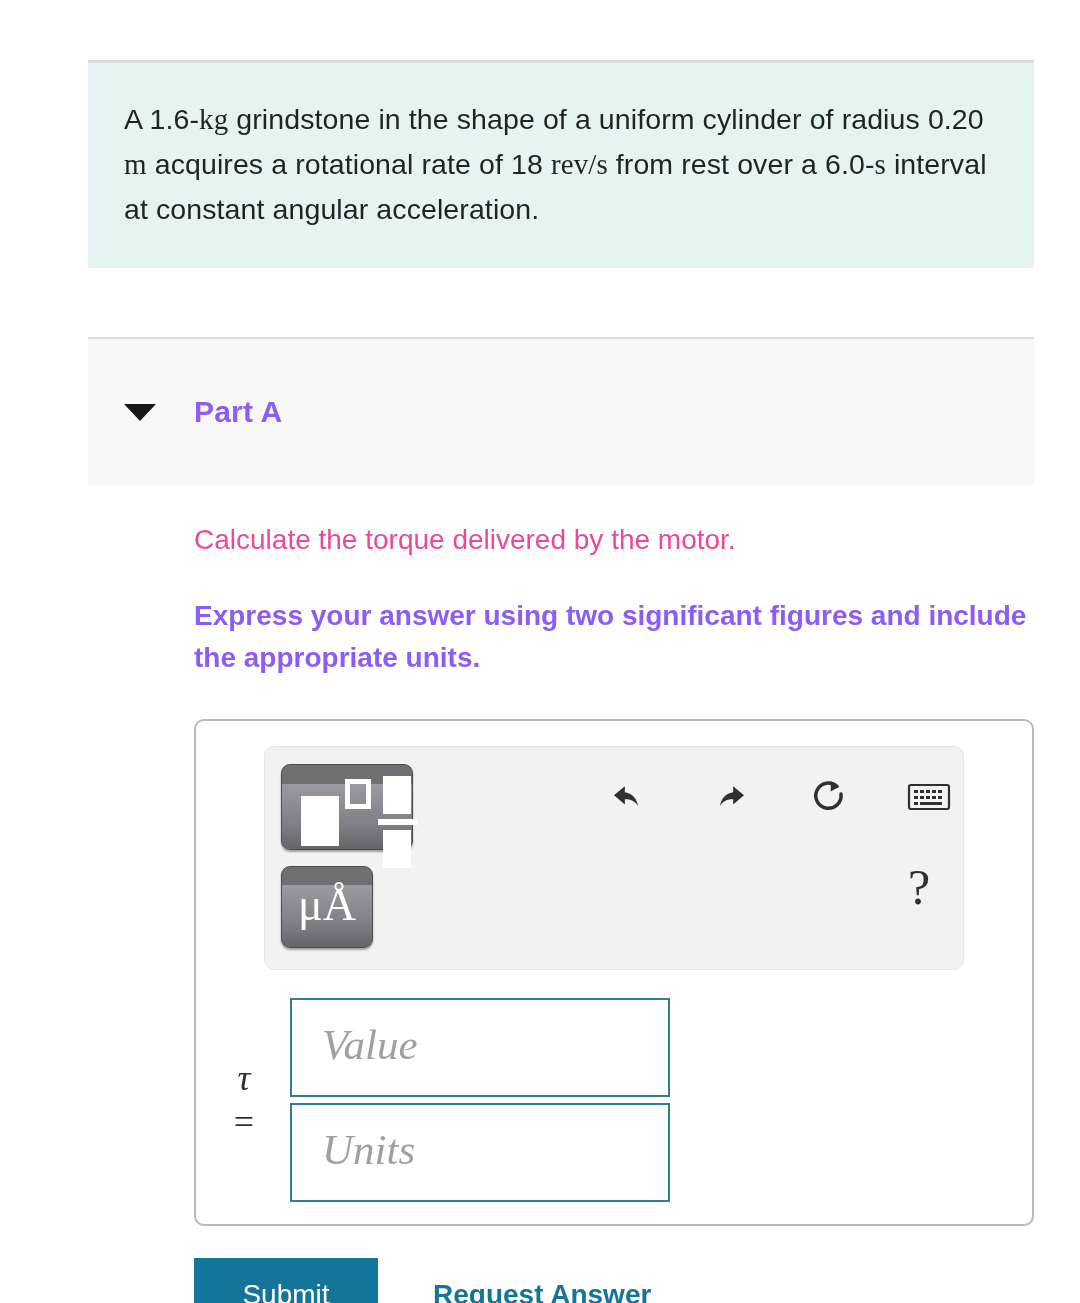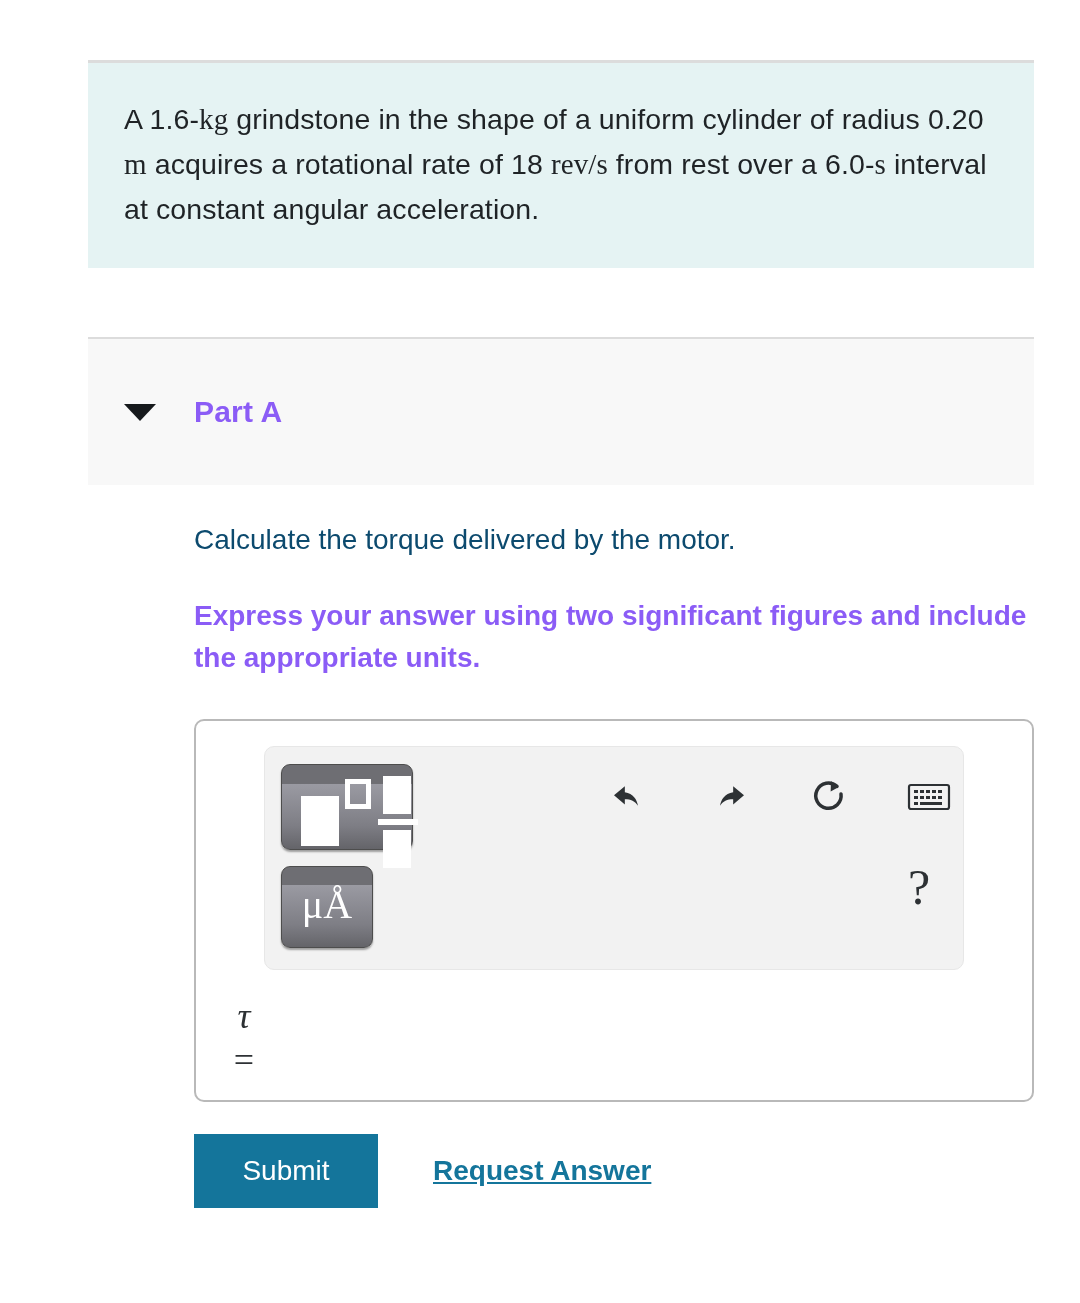--- a/index.html
+++ b/index.html
@@ -93,21 +93,21 @@
   }
 
   
   .part-body {
     padding-left: 106px;
     padding-top: 34px;
   }
   .prompt {
     font-size: 28px;
     line-height: 42px;
-    color: #0c4a6e;
+    color: #ec4899;
   }
   .instruction {
     margin-top: 34px;
     font-size: 28px;
     font-weight: bold;
     line-height: 42px;
     color: #8b5cf6;
     max-width: 845px;
   }
 
@@ -152,21 +152,21 @@
   .tmpl-base   { left: 19px; top: 31px; width: 38px; height: 50px; }
   .tmpl-sup    { left: 63px; top: 14px; width: 26px; height: 30px; background: transparent; border: 5px solid #ffffff; }
   .tmpl-num    { left: 101px; top: 11px; width: 28px; height: 38px; }
   .tmpl-bar    { left: 96px; top: 54px; width: 40px; height: 6px; }
   .tmpl-den    { left: 101px; top: 65px; width: 28px; height: 38px; }
   .units-glyph {
     position: absolute; inset: 0;
     display: flex; align-items: center; justify-content: center;
     color: #ffffff;
     font-family: "Liberation Serif", serif;
-    font-size: 40px;
+    font-size: 46px;
     line-height: 1;
     padding-bottom: 4px;
   }
 
   
   .tool-icons {
     position: absolute;
     right: 10px; top: 26px;
     display: flex;
     align-items: center;
@@ -330,20 +330,24 @@
           </div>
 
           <div class="help-icon">?</div>
         </div>
 
         <div class="input-row">
           <div class="eq-label">
             <span class="eq-tau">τ</span>
             <span class="eq-eq">=</span>
           </div>
+          <div class="fields">
+            <input class="field field-value" type="text" placeholder="Value" style="">
+            <input class="field field-units" type="text" placeholder="Units" style="">
+          </div>
         </div>
 
       </div>
     </div>
 
     <div class="actions">
       <button class="submit-btn">Submit</button>
       <a class="request-answer" href="#">Request Answer</a>
     </div>
 

